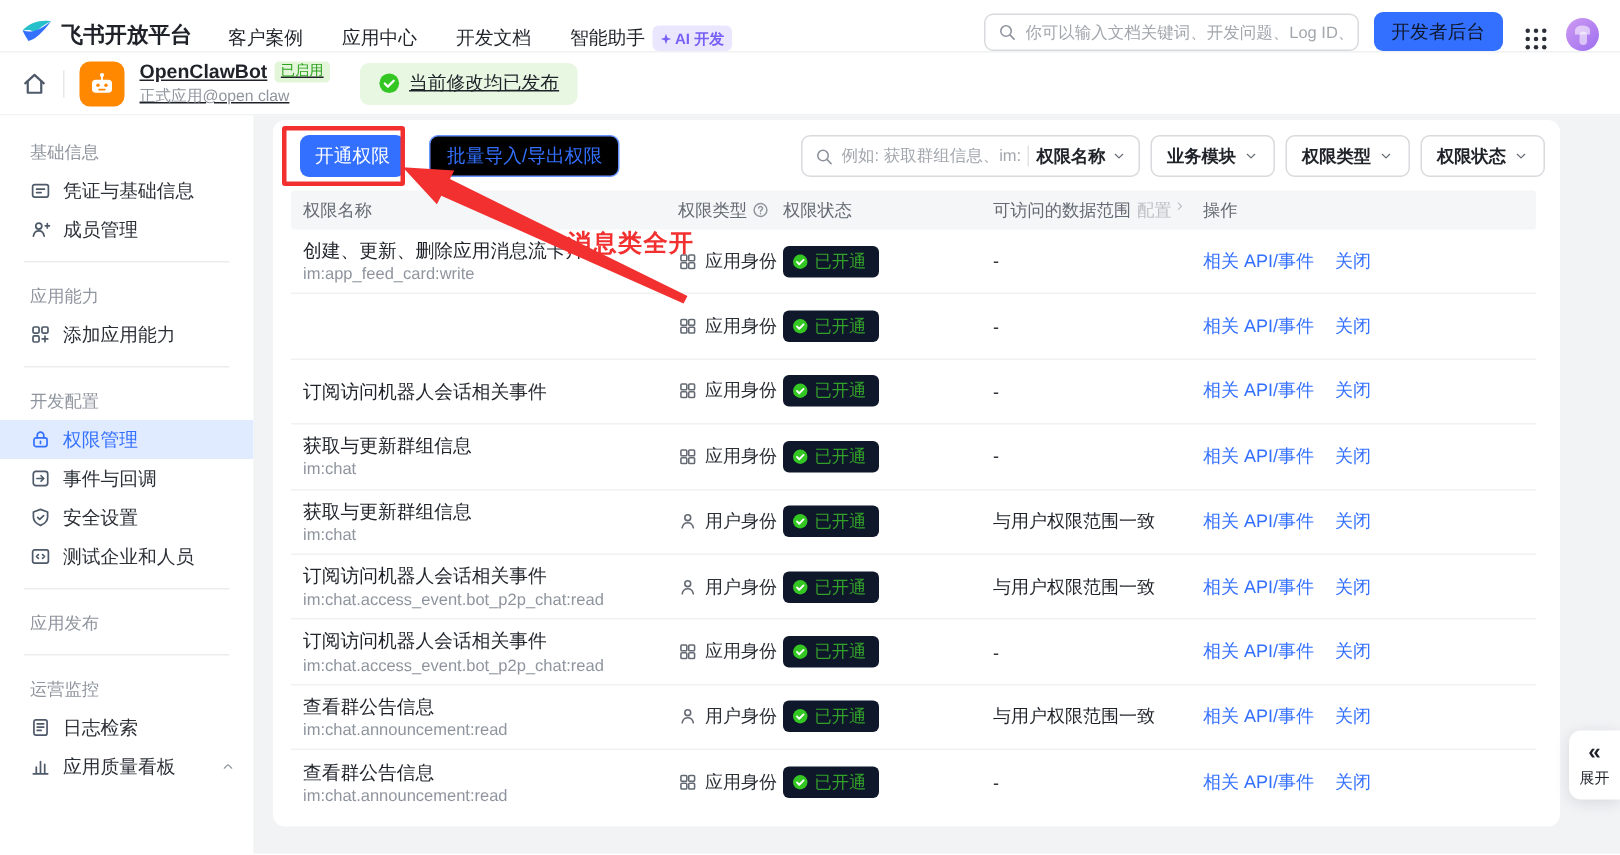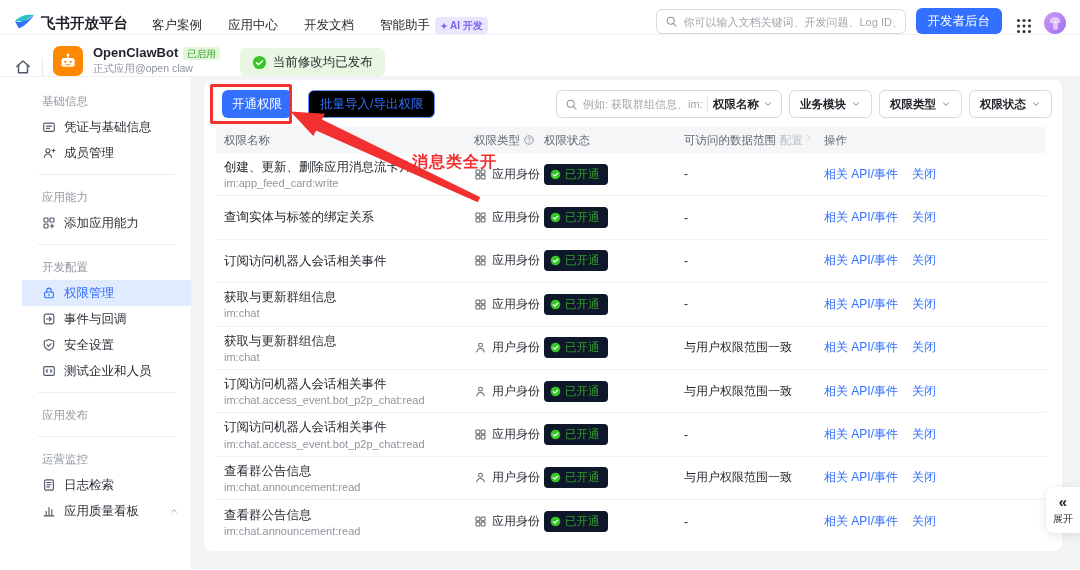--- a/index.html
+++ b/index.html
@@ -9,38 +9,38 @@
 
 .topnav { height:35px; border-bottom:1px solid #f0f1f2; display:flex; align-items:flex-end; padding:0 14px; }
 .brand { display:flex; align-items:center; gap:6px; font-weight:bold; font-size:14.5px; margin-right:24px; white-space:nowrap; }
 .nav-items { display:flex; gap:26px; font-size:12.5px; align-items:center; }
 .nav-item { cursor:pointer; white-space:nowrap; display:inline-flex; align-items:center; }
 .ai-badge { background:#eae6fd; color:#7760f5; font-size:10px; padding:1.5px 5px; border-radius:4px; margin-left:5px; display:inline-flex; align-items:center; gap:2px; font-weight:bold; }
 .topnav .spacer { flex:1; }
 .nav-search { width:250px; height:25px; border:1px solid #d8dadd; border-radius:6px; display:flex; align-items:center; gap:6px; padding:0 8px; margin-right:10px; background:#fff; }
 .nav-search input { border:0; outline:0; flex:1; font-size:11px; color:#1f2329; min-width:0; font-family:inherit; }
 .nav-search input::placeholder { color:#a2a7ad; }
-.console-btn { background:#3370ff; color:#ffffff; border:0; height:26px; padding:0 12px; border-radius:6px; font-size:12.5px; cursor:pointer; font-family:Liberation Serif, serif; white-space:nowrap; }
+.console-btn { background:#3370ff; color:#0f172a; border:0; height:26px; padding:0 12px; border-radius:6px; font-size:12.5px; cursor:pointer; font-family:Liberation Serif, serif; white-space:nowrap; }
 .grid-menu { margin:0 12px 0 14px; cursor:pointer; display:flex; }
 .avatar { width:22px; height:22px; border-radius:50%; background:linear-gradient(135deg,#cf9bf2,#9d6ef0); position:relative; cursor:pointer; overflow:hidden; }
 .avatar::after { content:""; position:absolute; left:6px; top:5px; width:10px; height:6px; border-radius:50% 50% 0 0; background:rgba(255,255,255,.55); }
 .avatar::before { content:""; position:absolute; left:8.5px; top:9px; width:5px; height:9px; border-radius:3px; background:rgba(255,255,255,.55); }
 
 
-.appbar { height:42px; border-bottom:1px solid #f0f1f2; display:flex; align-items:flex-end; padding:0 14px; gap:10px; }
+.appbar { height:42px; border-bottom:1px solid #f0f1f2; display:flex; align-items:center; padding:0 14px; gap:10px;text-decoration:underline; }
 .home-btn { display:flex; cursor:pointer; }
 .vdiv { width:1px; height:18px; background:#e7e8ea; }
 .app-icon { width:30px; height:30px; border-radius:7px; background:#ff8800; display:flex; align-items:center; justify-content:center; flex-shrink:0; }
 .app-meta .r1 { font-size:13px; font-weight:bold; display:flex; align-items:center; gap:5px; line-height:1.2; }
 .enabled-badge { font-size:9.5px; font-weight:normal; color:#2ea121; background:#e3f6da; padding:1px 4px; border-radius:3px; }
 .app-sub { font-size:10.5px; color:#8f959e; margin-top:1px; }
 .publish-pill { margin-left:10px; background:#e7f7e2; height:28px; border-radius:6px; display:flex; align-items:center; gap:6px; padding:0 12px; font-size:12.5px; color:#1f2329; }
 
 
-.layout { display:flex; height:492px;padding-left:22px; }
+.layout { display:flex; height:492px; }
 .sidebar { width:170px; flex-shrink:0; border-right:1px solid #f0f1f2; padding-top:10px; overflow:hidden; background:#fff; }
 .sec-title { font-size:11.5px; color:#8f959e; padding:7px 20px 5px; }
 .side-item { height:26px; display:flex; align-items:center; gap:8px; padding:0 12px 0 20px; font-size:12.5px; color:#2b2f36; cursor:pointer; }
 .side-item .si-ic { display:flex; color:#4e5969; }
 .side-item.robot .si-ic { color:#ff8800; }
 .side-item.active { background:#e1ebff; color:#3370ff; }
 .side-item.active .si-ic { color:#3370ff; }
 .side-divider { height:1px; background:#ecedef; margin:8px 16px; }
 .grow { flex:1; }
 .si-chev { display:flex; color:#8f959e; }
@@ -74,21 +74,21 @@
 .type-cell { display:flex; align-items:center; gap:5px; font-size:12px; color:#2b2f36; }
 .type-cell .t-ic { display:flex; color:#646a73; }
 .status-badge { display:inline-flex; align-items:center; gap:4px; background:#0f172a; color:#33a02a; font-size:11.5px; padding:3px 8px 3px 6px; border-radius:4px; }
 .scope-cell { font-size:12px; color:#1f2329; }
 .actions { display:flex; gap:14px; font-size:12px; color:#3370ff; }
 .link { cursor:pointer; white-space:nowrap; }
 
 
 .anno-box { position:absolute; left:6px; top:4px; width:82px; height:40px; border:3px solid #f23030; border-radius:2px; pointer-events:none; z-index:5; }
 .anno-arrow { position:absolute; left:72px; top:26px; pointer-events:none; z-index:5; }
-.anno-text { position:absolute; left:208px; top:72px; font-size:16px; font-weight:bold; color:#f23030; letter-spacing:1px; z-index:5; pointer-events:none; }
+.anno-text { position:absolute; left:196px; top:72px; font-size:16px; font-weight:bold; color:#f23030; letter-spacing:1px; z-index:5; pointer-events:none; }
 
 
 .expand-btn { position:absolute; right:0; top:487px; width:34px; height:46px; background:#fff; border-radius:8px 0 0 8px; box-shadow:0 2px 10px rgba(31,35,41,.12); display:flex; flex-direction:column; align-items:center; justify-content:center; z-index:6; cursor:pointer; }
 .expand-btn .chev { font-size:15px; font-weight:bold; color:#1f2329; line-height:1; }
 .expand-btn .lbl { font-size:10px; color:#1f2329; margin-top:3px; }
 </style>
 </head>
 <body>
 
 <header class="topnav">
@@ -397,21 +397,20 @@
                 <span>已开通</span>
               </span></div>
             <div class="scope-cell">-</div>
             <div class="actions">
               <span class="link">相关 API/事件</span>
               <span class="link">关闭</span>
             </div>
           </div>
           <div class="trow">
             <div>
-              <div class="perm-name">查询实体与标签的绑定关系</div>
             </div>
             <div class="type-cell">
               <span class="t-ic">
                 <svg width="13" height="13" viewBox="0 0 16 16" fill="none" stroke="currentColor" stroke-width="1.3" stroke-linecap="round" stroke-linejoin="round">
                   <rect x="2.4" y="2.4" width="4.8" height="4.8" rx="0.9"></rect>
                   <rect x="8.8" y="2.4" width="4.8" height="4.8" rx="0.9"></rect>
                   <rect x="2.4" y="8.8" width="4.8" height="4.8" rx="0.9"></rect>
                   <rect x="8.8" y="8.8" width="4.8" height="4.8" rx="0.9"></rect>
                 </svg>
               </span>

